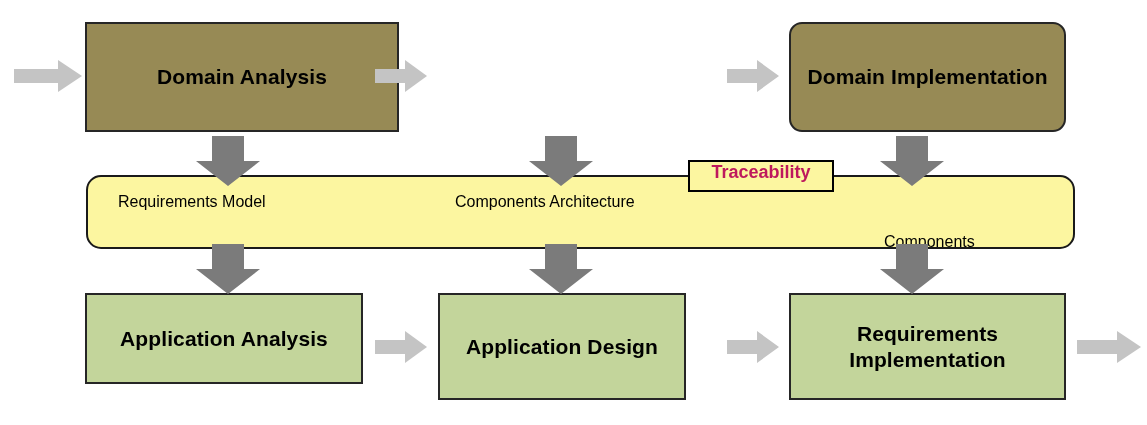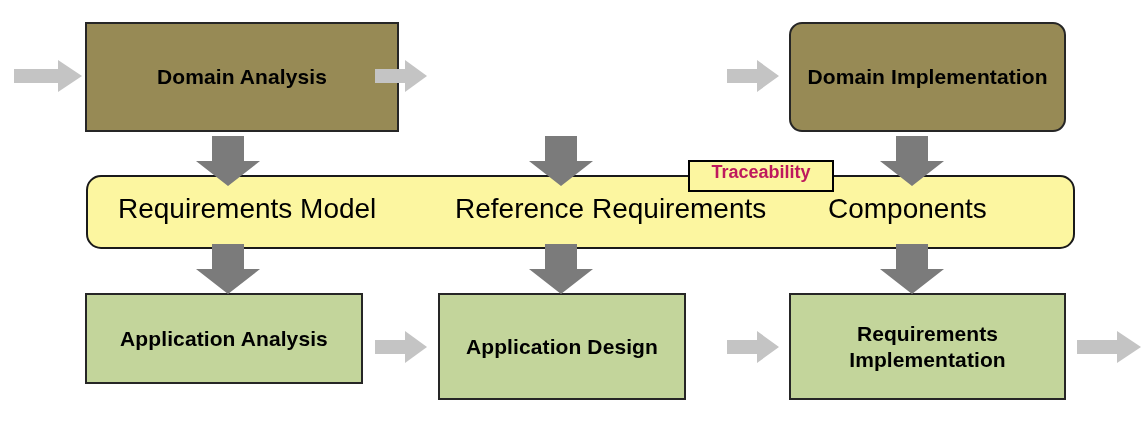--- a/index.html
+++ b/index.html
@@ -32,28 +32,28 @@
     position:absolute;
     left:86px;top:175px;width:989px;height:74px;
     box-sizing:border-box;
     background:#FCF6A0;
     border:2px solid #1a1a1a;
     border-radius:15px;
   }
   .bandlabel{
     position:absolute;
     top:193px;
-    font-size:28px;
+    font-size:16px;
     color:#000000;
     font-weight:normal;
     white-space:nowrap;
   }
   #lbl-req{left:118px;}
   #lbl-ref{left:455px;}
-  #lbl-comp{left:828px;}
+  #lbl-comp{left:884px;margin-top:40px;}
 
   #trace{
     position:absolute;
     left:688px;top:160px;
     width:146px;height:32px;
     box-sizing:border-box;
     background:#FCF6A0;
     border:2px solid #000000;
     display:flex;align-items:flex-start;justify-content:center;
     font-size:18px;font-weight:bold;color:#be185d;
@@ -76,21 +76,21 @@
   </div>
 
 
   <div class="pbox domain" style="left:789px;top:22px;width:277px;height:110px;border-radius:13px;">
     <span>Domain Implementation</span>
   </div>
 
   <div id="band"></div>
 
   <div class="bandlabel" id="lbl-req">Requirements Model</div>
-  <div class="bandlabel" id="lbl-ref">Reference Requirements</div>
+  <div class="bandlabel" id="lbl-ref">Components Architecture</div>
   <div class="bandlabel" id="lbl-comp">Components</div>
 
   <div id="trace">
     <span>Traceability</span>
   </div>
 
   <div class="pbox app" style="left:85px;top:293px;width:278px;height:91px;">
     <span>Application Analysis</span>
   </div>
 

